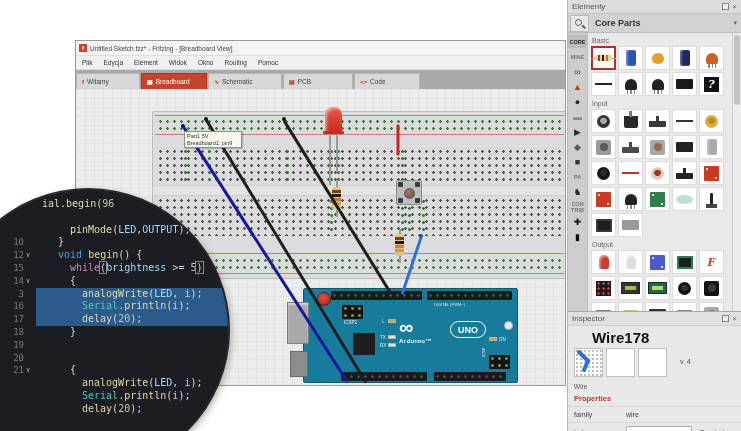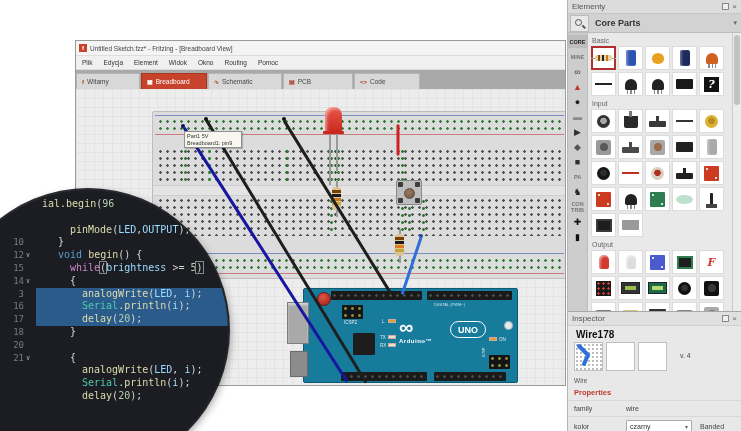--- a/index.html
+++ b/index.html
@@ -174,21 +174,21 @@
   .sh-lcd{width:19px;height:12px;background:var(--c1);box-shadow:inset 0 0 0 2.5px var(--c1);border:1px solid #222;}
   .sh-lcd::after{content:"";position:absolute;left:3px;top:3px;right:3px;bottom:3px;background:var(--c2);}
   .sh-cylh{width:17px;height:9px;background:var(--c1);border-radius:3px;box-shadow:inset 0 2px 2px rgba(255,255,255,.35);}
   .sh-text{width:15px;height:15px;background:var(--c1);color:var(--c2);font-weight:bold;font-size:11px;
     display:flex;align-items:center;justify-content:center;font-family:"DejaVu Serif",serif;font-style:italic;}
 
   
   .inspector{position:absolute;left:0;top:311px;right:0;height:120px;background:#e8e8e8;border-top:1px solid #a8a8a8;}
   .insp-hd{height:14px;display:flex;align-items:center;padding:0 4px;background:#e0e0e0;border-bottom:1px solid #cfcfcf;}
   .insp-hd .ttl{font-size:8px;color:#555;flex:1;}
-  .insp-name{font-size:10px;font-weight:bold;color:#111;padding:3px 0 2px 8px;}
+  .insp-name{font-size:15px;font-weight:bold;color:#111;padding:3px 0 2px 24px;}
   .previews{position:relative;height:34px;margin-left:6px;}
   .pvbox{position:absolute;top:0;width:29px;height:29px;background:#fff;border:1px solid #c0c0c0;}
   .pv1{background-image:radial-gradient(circle at 2px 2px,#bbb .7px,transparent 1px);background-size:4px 4px;}
   .pv-ver{position:absolute;left:106px;top:10px;font-size:7px;color:#444;}
   .pv-cap{font-size:6.5px;color:#555;margin:1px 0 0 6px;}
   .insp-props{font-size:7.5px;font-weight:bold;color:#c0392b;margin:4px 0 3px 6px;}
   .prow{display:flex;align-items:center;height:16px;border-top:1px solid #d8d8d8;padding-left:6px;}
   .prow .k{flex:0 0 52px;font-size:7px;color:#444;}
   .prow .v{font-size:7px;color:#444;}
   .combo{width:66px;height:13px;background:#fff;border:1px solid #aaa;border-radius:1px;
@@ -352,20 +352,21 @@
         <div class="cl"><span class="gut"></span><span class="arr"></span></div>
         <div class="cl"><span class="gut"></span><span class="arr"></span><span class="body" style="padding-left: 34px;"><span class="fn">pinMode</span><span class="pl">(</span><span class="var">LED</span><span class="pl">,</span><span class="var">OUTPUT</span><span class="pl">);</span><span class="err">˷</span></span></div>
         <div class="cl"><span class="gut">10</span><span class="arr"></span><span class="body" style="padding-left: 22px;"><span class="pl">}</span></span></div>
         <div class="cl"><span class="gut">12</span><span class="arr">∨</span><span class="body" style="padding-left: 22px;"><span class="kwb">void</span><span class="pl"> </span><span class="fn">begin</span><span class="pl">() {</span></span></div>
         <div class="cl"><span class="gut">15</span><span class="arr"></span><span class="body" style="padding-left: 34px;"><span class="kwp">while</span><span class="brk">(</span><span class="var">brightness</span><span class="pl"> &gt;= </span><span class="num">5</span><span class="brk">)</span></span></div>
         <div class="cl"><span class="gut">14</span><span class="arr">∨</span><span class="body" style="padding-left: 34px;"><span class="pl">{</span></span></div>
         <div class="cl sel"><span class="gut">3</span><span class="arr"></span><span class="body" style="padding-left: 46px;"><span class="fn">analogWrite</span><span class="pl">(</span><span class="var">LED</span><span class="pl">, </span><span class="var">i</span><span class="pl">);</span></span></div>
         <div class="cl sel"><span class="gut">16</span><span class="arr"></span><span class="body" style="padding-left: 46px;"><span class="cls">Serial</span><span class="pl">.</span><span class="fn">println</span><span class="pl">(</span><span class="var">i</span><span class="pl">);</span></span></div>
         <div class="cl sel"><span class="gut">17</span><span class="arr"></span><span class="body" style="padding-left: 46px;"><span class="fn">delay</span><span class="pl">(</span><span class="num">20</span><span class="pl">);</span></span></div>
         <div class="cl"><span class="gut">18</span><span class="arr"></span><span class="body" style="padding-left: 34px;"><span class="pl">}</span></span></div>
+        <div class="cl"><span class="gut">19</span><span class="arr"></span><span class="body" style="padding-left: 34px;"></span></div>
         <div class="cl"><span class="gut">20</span><span class="arr"></span></div>
         <div class="cl"><span class="gut">21</span><span class="arr">∨</span><span class="body" style="padding-left: 34px;"><span class="pl">{</span></span></div>
         <div class="cl"><span class="gut"></span><span class="arr"></span><span class="body" style="padding-left: 46px;"><span class="fn">analogWrite</span><span class="pl">(</span><span class="var">LED</span><span class="pl">, </span><span class="var">i</span><span class="pl">);</span></span></div>
         <div class="cl"><span class="gut"></span><span class="arr"></span><span class="body" style="padding-left: 46px;"><span class="cls">Serial</span><span class="pl">.</span><span class="fn">println</span><span class="pl">(</span><span class="var">i</span><span class="pl">);</span></span></div>
         <div class="cl"><span class="gut"></span><span class="arr"></span><span class="body" style="padding-left: 46px;"><span class="fn">delay</span><span class="pl">(</span><span class="num">20</span><span class="pl">);</span></span></div>
       </div>
   </div>
 
   <div class="panel">
     <div class="panel-hd">

